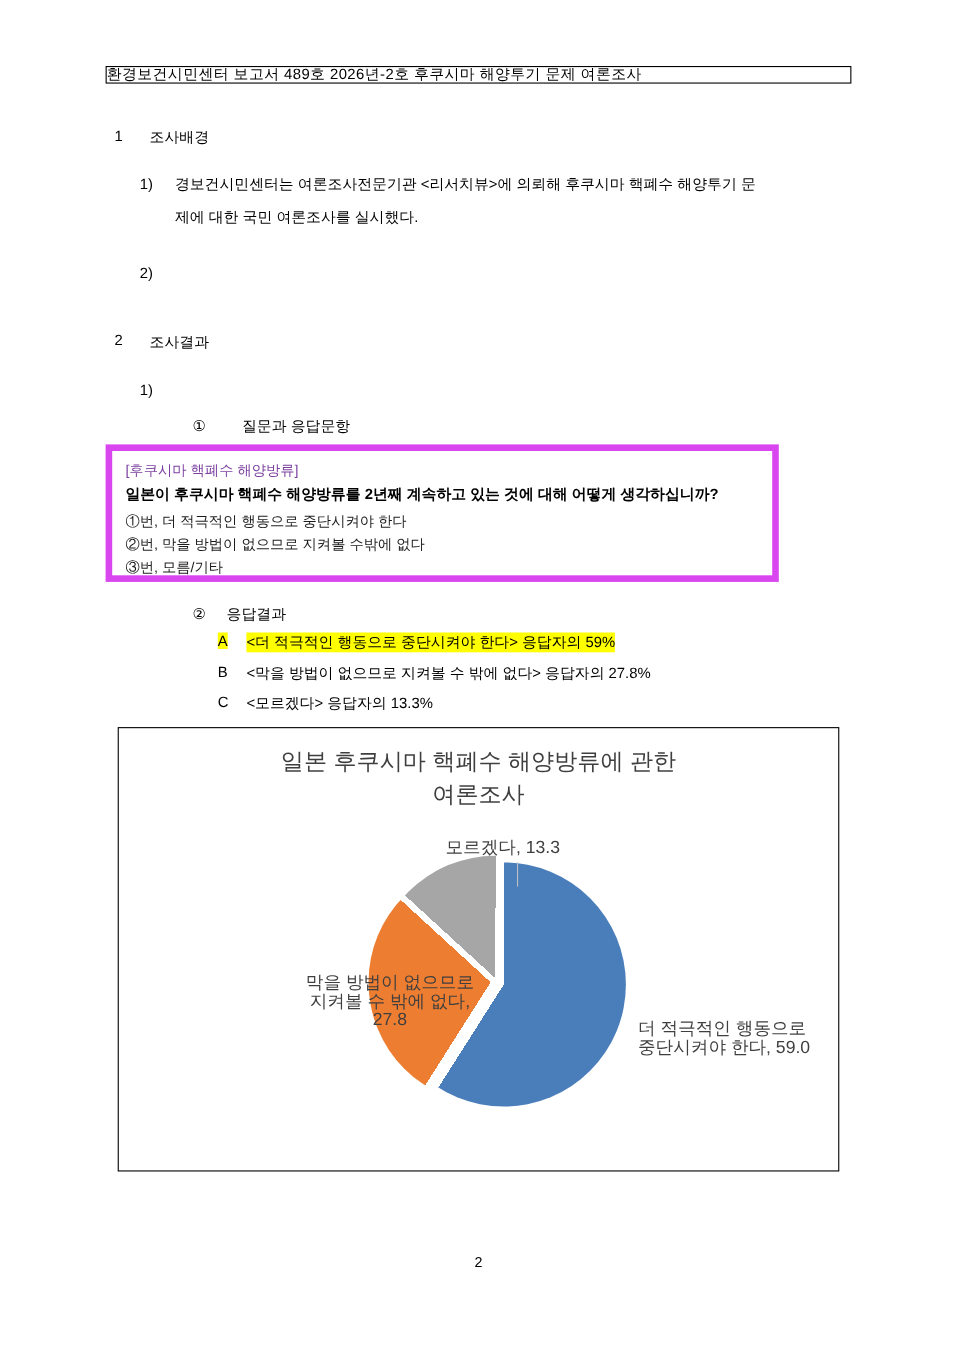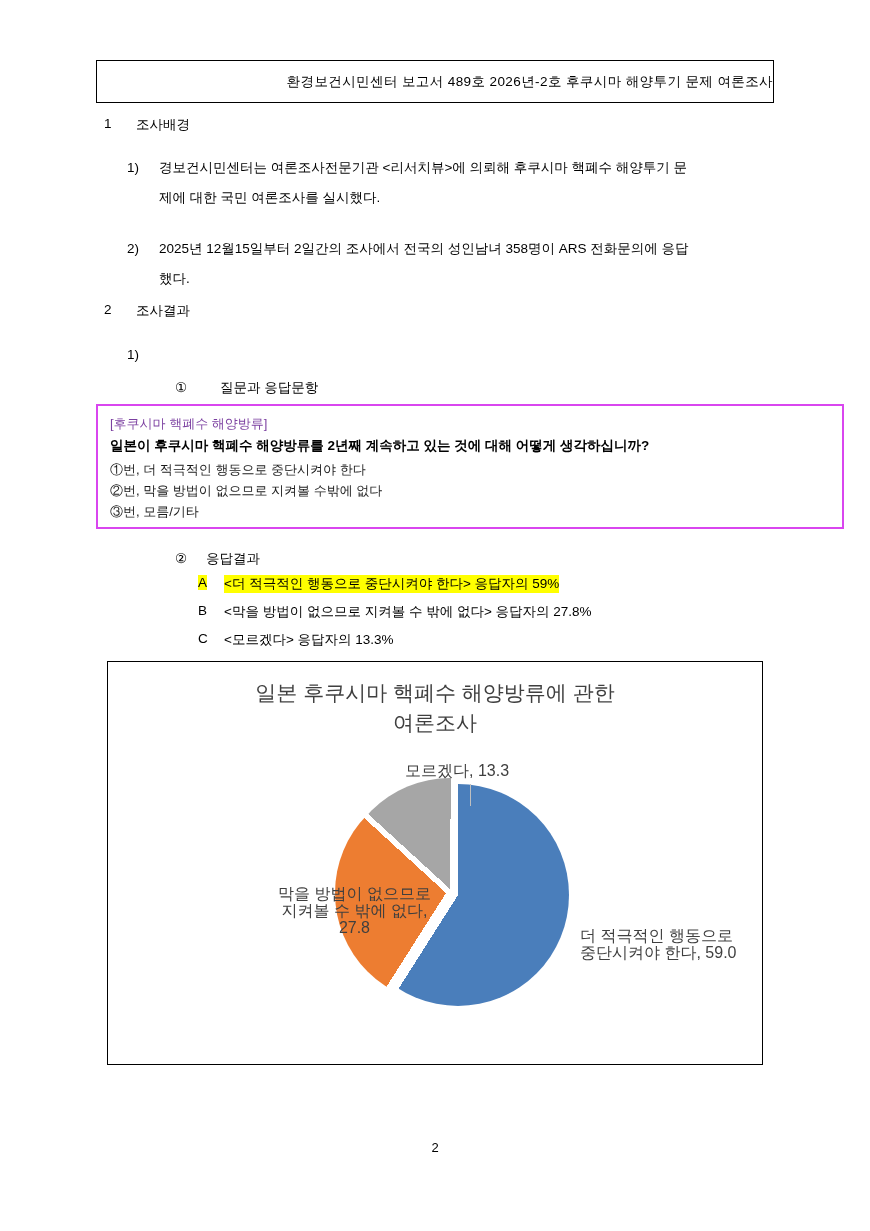--- a/index.html
+++ b/index.html
@@ -22,26 +22,26 @@
     box-sizing: border-box;
     padding: 0;
   }
 
   
   .header-box {
     position: absolute;
     left: 96px;
     top: 60px;
     width: 678px;
-    height: 43px;
+    height: 16px;
     border: 1px solid #000;
     box-sizing: border-box;
     display: flex;
     align-items: center;
-    justify-content: flex-end;
+    justify-content: flex-start;
   }
   .header-title {
     font-size: 13.5px;
     letter-spacing: 0.4px;
     white-space: nowrap;
   }
 
   
   .sec-num {
     position: absolute;
@@ -69,23 +69,23 @@
   .circ-item {
     position: absolute;
     font-size: 13.5px;
   }
 
   
   .q-box {
     position: absolute;
     left: 96px;
     top: 404px;
-    width: 748px;
+    width: 612px;
     height: 125px;
-    border: 2px solid #d946ef;
+    border: 6px solid #d946ef;
     box-sizing: border-box;
     padding: 9px 12px 0 12px;
   }
   .q-tag {
     color: #7b3fa0;
     font-size: 13px;
     margin-bottom: 4px;
   }
   .q-main {
     font-weight: bold;
@@ -203,24 +203,20 @@
   <div class="sec-num" style="left:104px; top:116px;">1</div>
   <div class="sec-title" style="left:136px; top:116px;">조사배경</div>
 
   <div class="item-num" style="left:127px; top:160px;">1)</div>
   <div class="item-body" style="left:159px; top:153px; width:615px;">
     <span class="ln">경보건시민센터는 여론조사전문기관 &lt;리서치뷰&gt;에 의뢰해 후쿠시마 핵폐수 해양투기 문</span>
     <span class="ln">제에 대한 국민 여론조사를 실시했다.</span>
   </div>
 
   <div class="item-num" style="left:127px; top:241px;">2)</div>
-  <div class="item-body" style="left:159px; top:234px; width:615px;">
-    <span class="ln">2025년 12월15일부터 2일간의 조사에서 전국의 성인남녀 358명이 ARS 전화문의에 응답</span>
-    <span class="ln">했다.</span>
-  </div>
 
   <div class="sec-num" style="left:104px; top:302px;">2</div>
   <div class="sec-title" style="left:136px; top:302px;">조사결과</div>
 
   <div class="item-num" style="left:127px; top:347px;">1)</div>
 
   <div class="circ-item" style="left:175px; top:379px;">①</div>
   <div class="circ-item" style="left:220px; top:379px;">질문과 응답문항</div>
 
   <div class="q-box">

